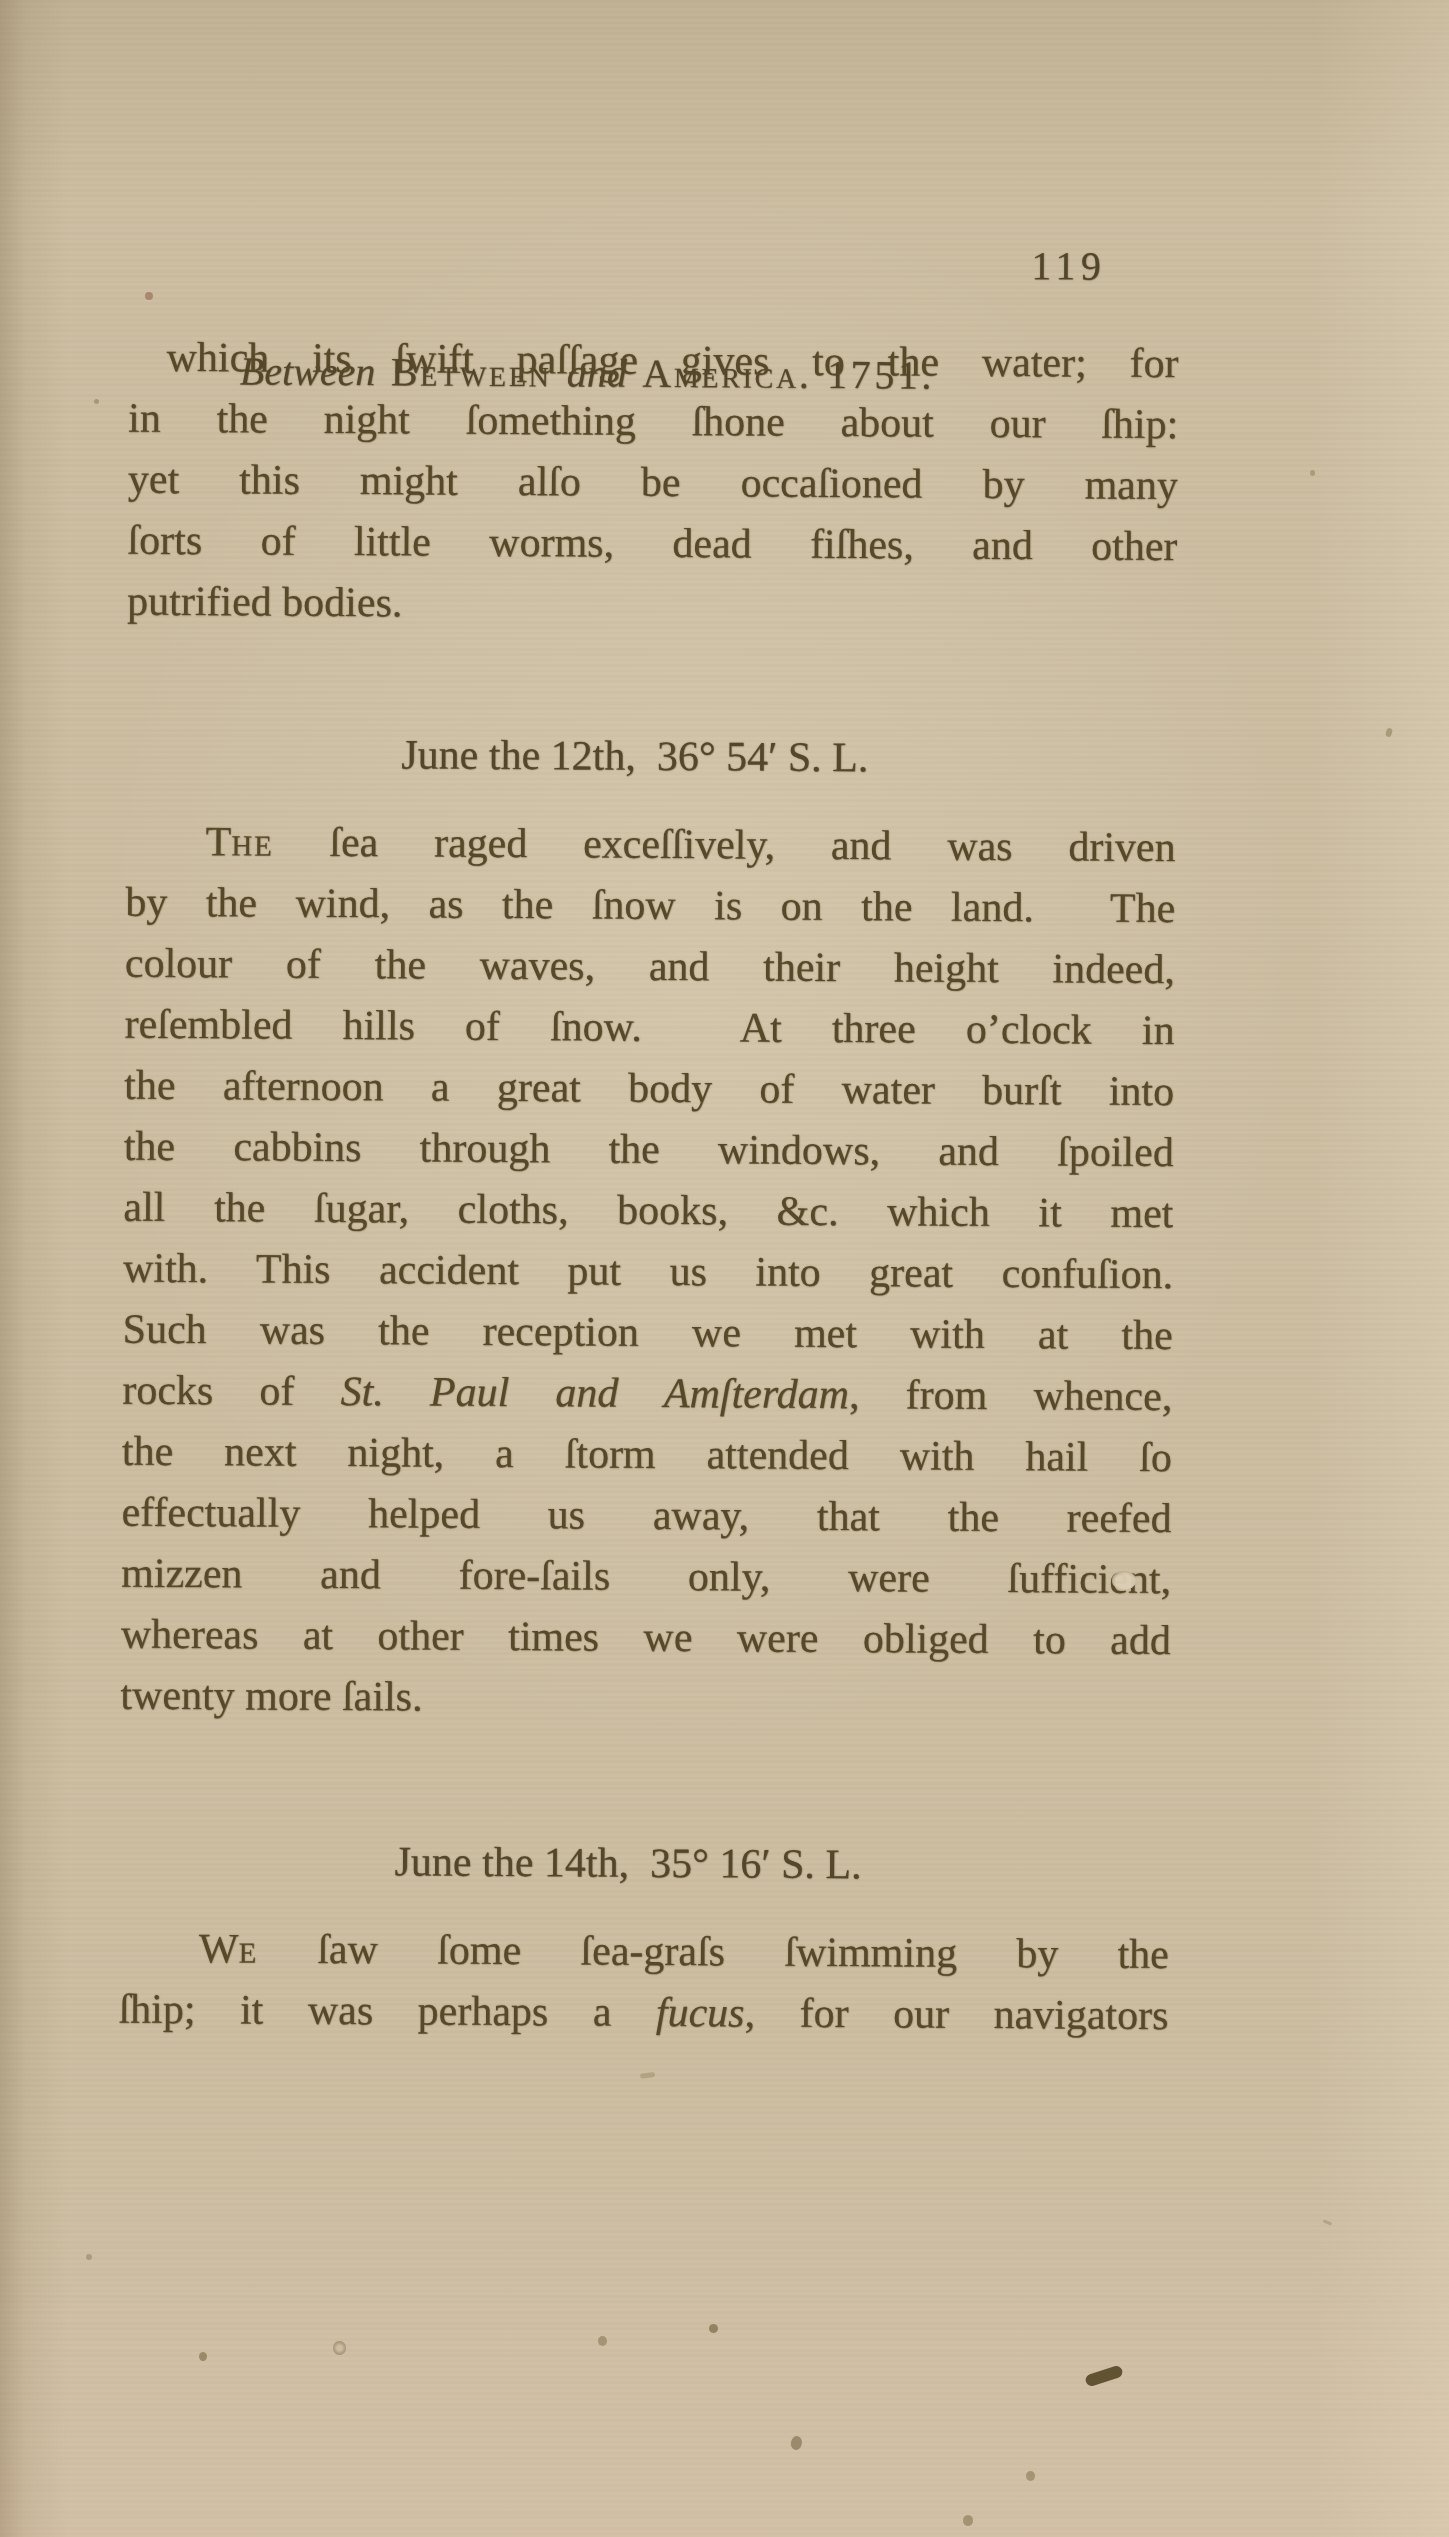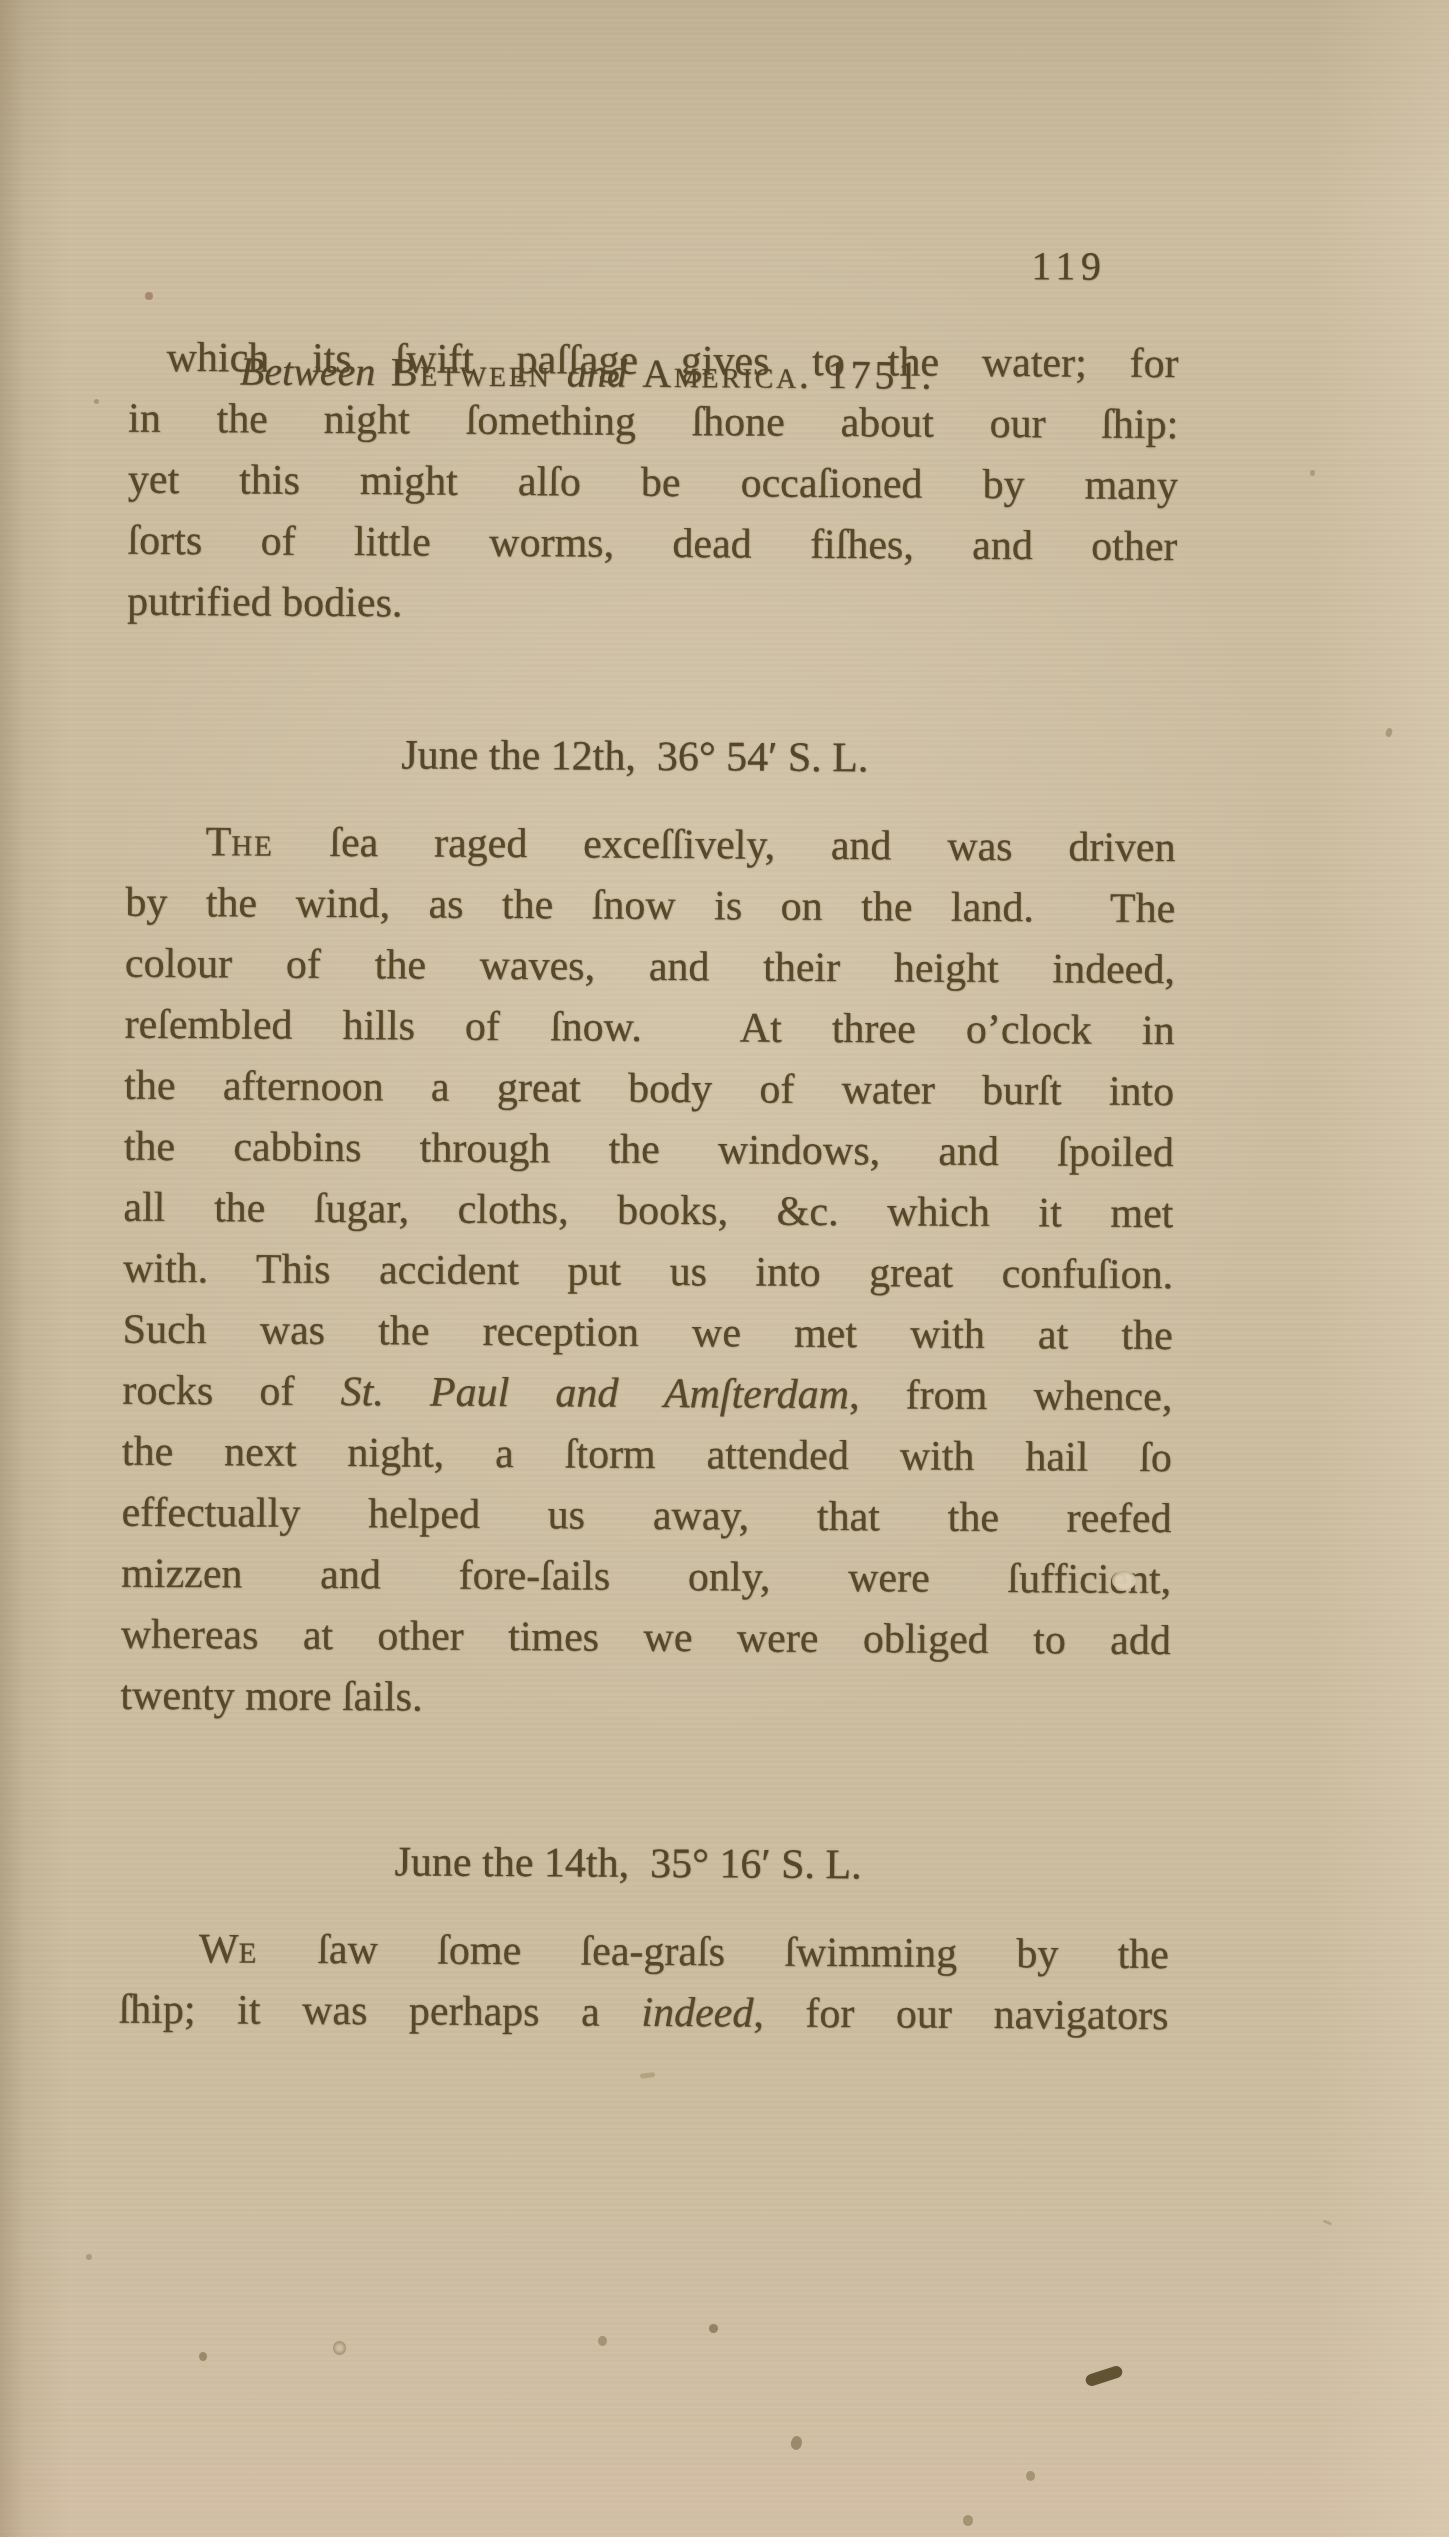--- a/index.html
+++ b/index.html
@@ -118,21 +118,21 @@
       <div class="line j"><span>effectually helped us away, that the reefed</span></div>
       <div class="line j"><span>mizzen and fore-ſails only, were ſufficient,</span></div>
       <div class="line j"><span>whereas at other times we were obliged to add</span></div>
       <div class="line"><span>twenty more ſails.</span></div>
     </section>
 
     <div class="heading heading2">June the 14th,  35° 16′ S. L.</div>
 
     <section class="para para3">
       <div class="line j ind"><span>W</span><span class="sc-open">e</span><span> ſaw ſome ſea-graſs ſwimming by the</span></div>
-      <div class="line j"><span>ſhip; it was perhaps a </span><span class="it">indeed</span><span>, for our navigators</span></div>
+      <div class="line j"><span>ſhip; it was perhaps a </span><span class="it">fucus</span><span>, for our navigators</span></div>
       <div class="line sigline">
         <i class="sig-dash"></i>
         
         
       </div>
     </section>
 
   </div>
 
   <i class="sp" style="left:145px;top:292px;width:8.2px;height:8.2px;background:#8a5f46;opacity:.55;"></i>

